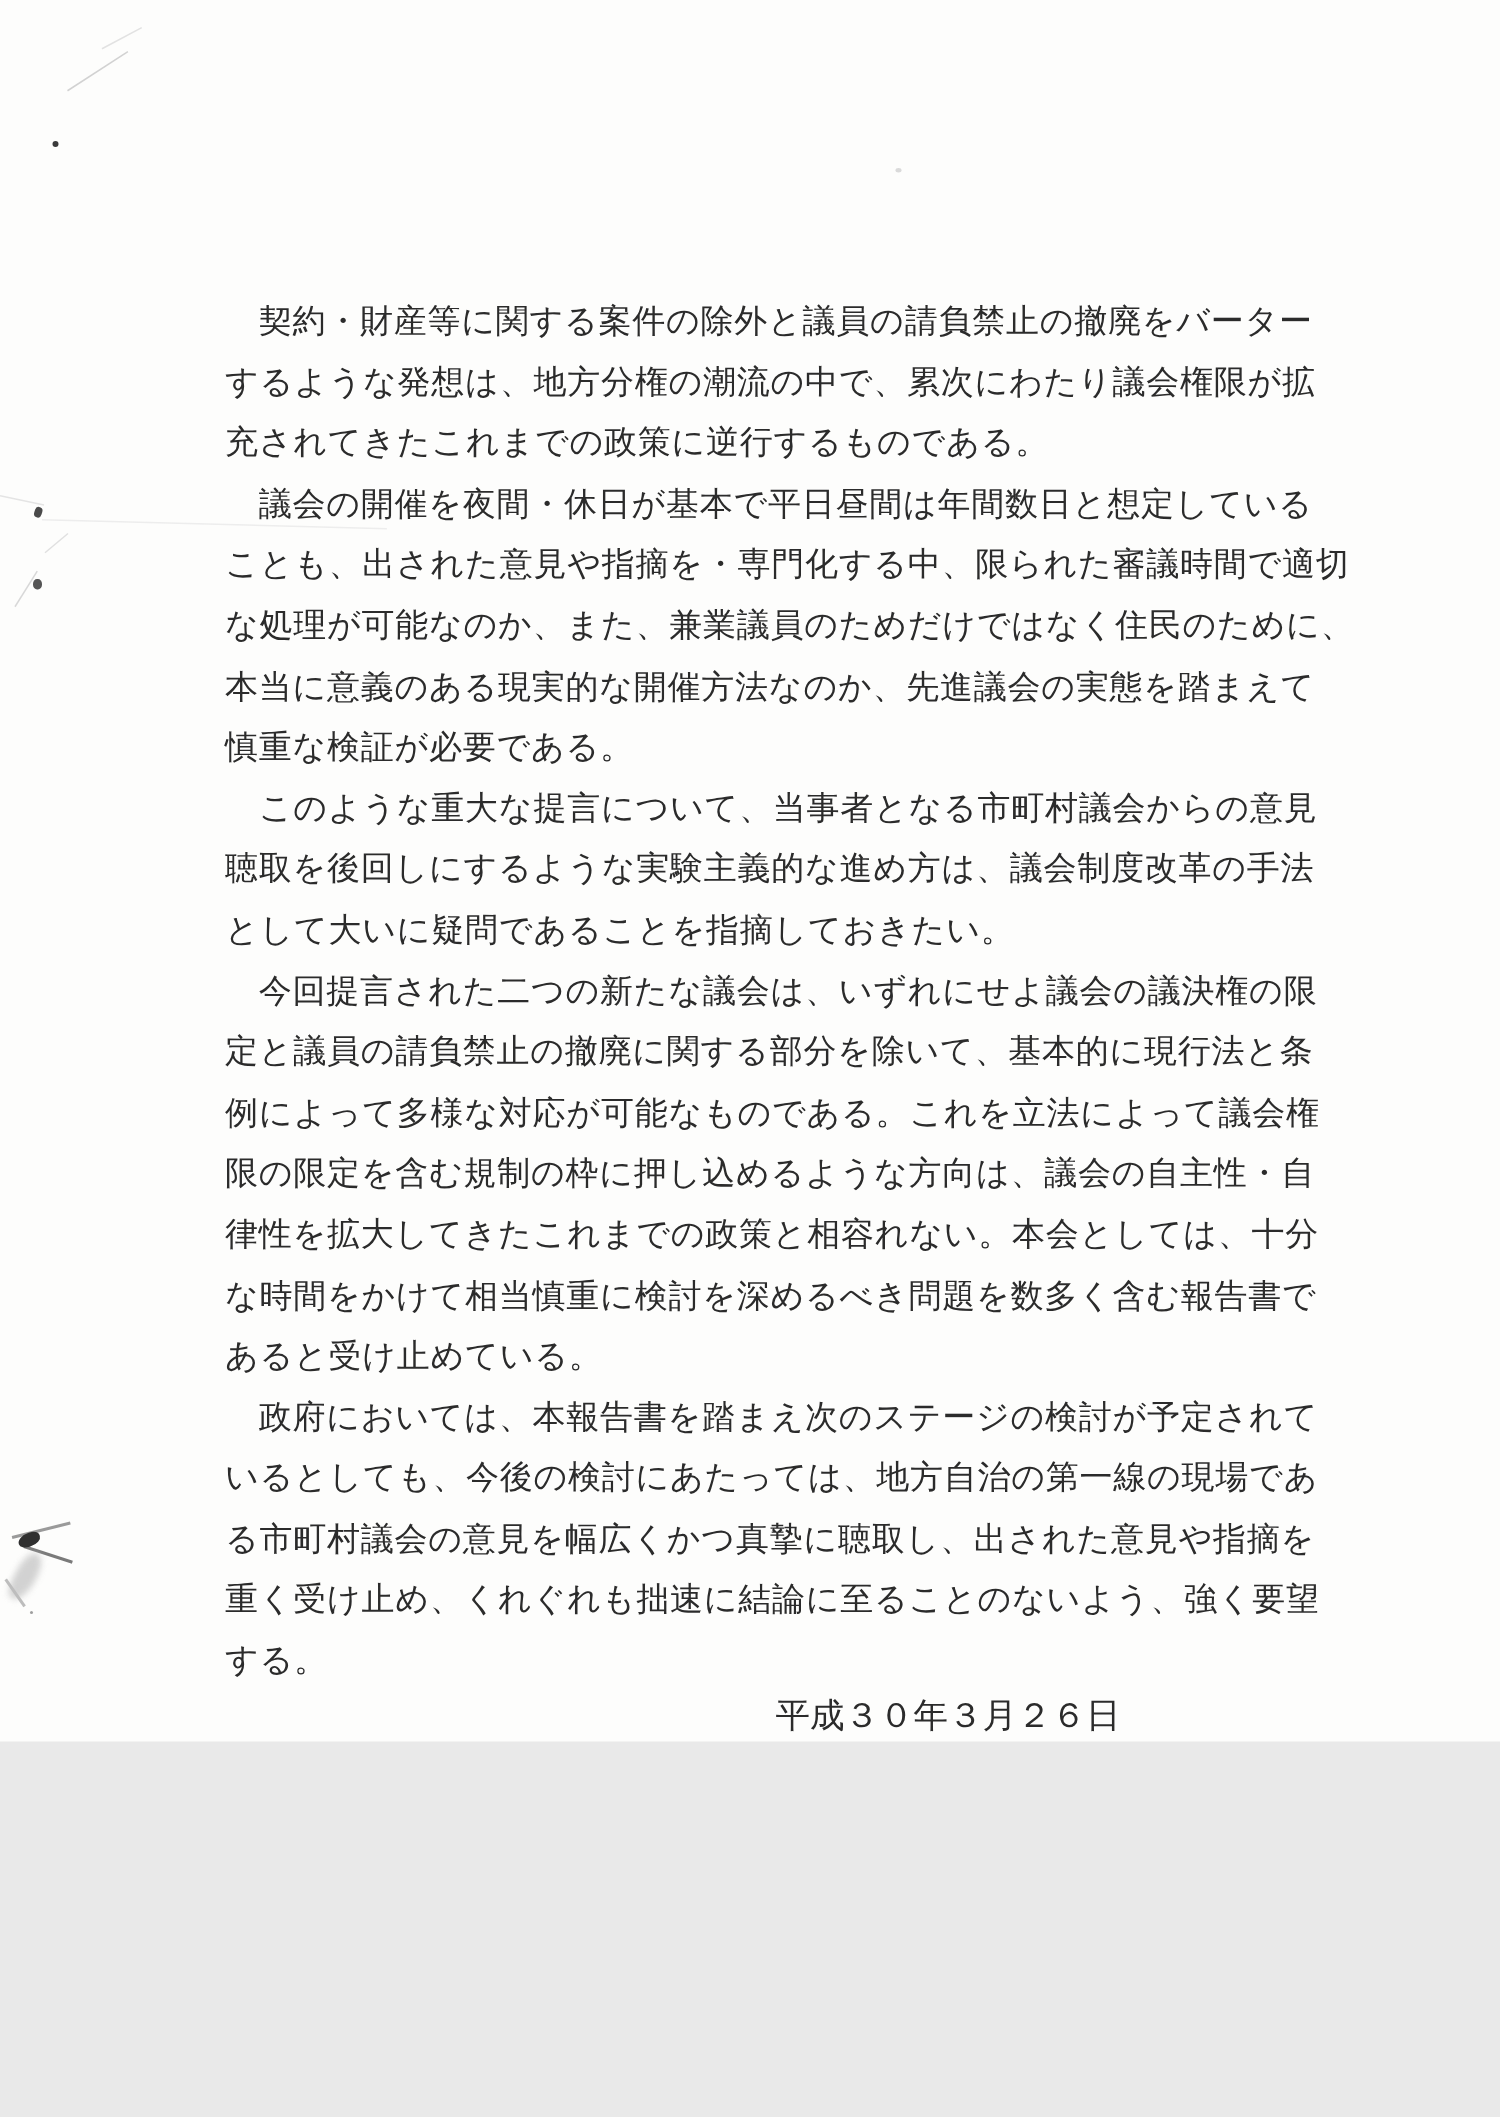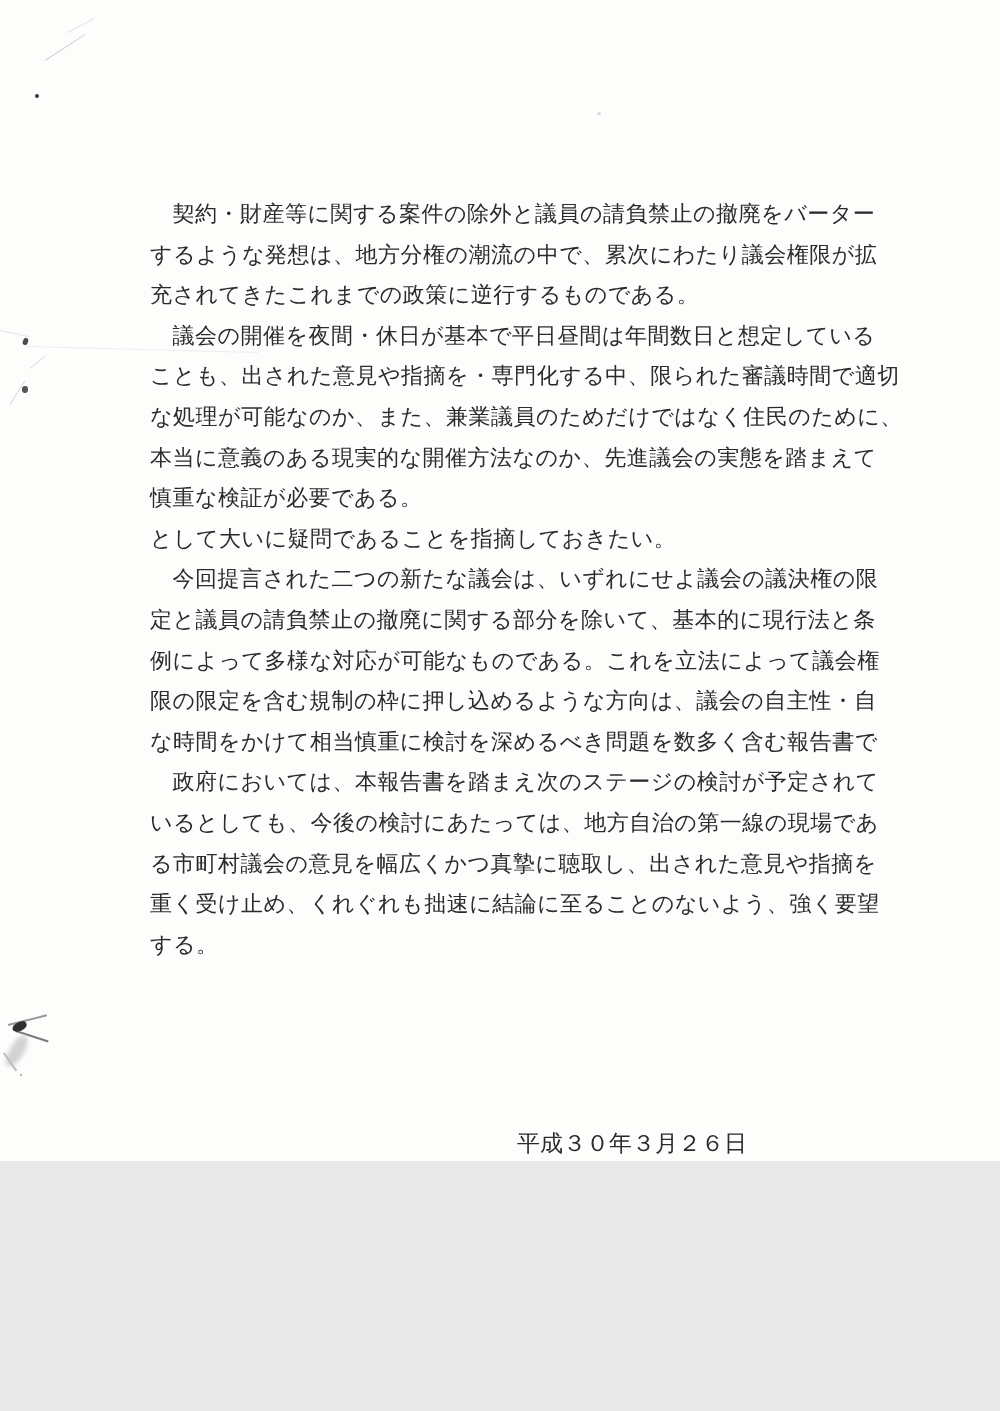--- a/index.html
+++ b/index.html
@@ -76,26 +76,30 @@
 
   <div class="doc-body" id="doc-body">
       <div class="line">　契約・財産等に関する案件の除外と議員の請負禁止の撤廃をバーター</div>
       <div class="line">するような発想は、地方分権の潮流の中で、累次にわたり議会権限が拡</div>
       <div class="line para-last">充されてきたこれまでの政策に逆行するものである。</div>
       <div class="line">　議会の開催を夜間・休日が基本で平日昼間は年間数日と想定している</div>
       <div class="line">ことも、出された意見や指摘を・専門化する中、限られた審議時間で適切</div>
       <div class="line">な処理が可能なのか、また、兼業議員のためだけではなく住民のために、</div>
       <div class="line">本当に意義のある現実的な開催方法なのか、先進議会の実態を踏まえて</div>
       <div class="line para-last">慎重な検証が必要である。</div>
+      <div class="line">　このような重大な提言について、当事者となる市町村議会からの意見</div>
+      <div class="line">聴取を後回しにするような実験主義的な進め方は、議会制度改革の手法</div>
       <div class="line para-last">として大いに疑問であることを指摘しておきたい。</div>
       <div class="line">　今回提言された二つの新たな議会は、いずれにせよ議会の議決権の限</div>
       <div class="line">定と議員の請負禁止の撤廃に関する部分を除いて、基本的に現行法と条</div>
       <div class="line">例によって多様な対応が可能なものである。これを立法によって議会権</div>
       <div class="line">限の限定を含む規制の枠に押し込めるような方向は、議会の自主性・自</div>
+      <div class="line">律性を拡大してきたこれまでの政策と相容れない。本会としては、十分</div>
       <div class="line">な時間をかけて相当慎重に検討を深めるべき問題を数多く含む報告書で</div>
+      <div class="line para-last">あると受け止めている。</div>
       <div class="line">　政府においては、本報告書を踏まえ次のステージの検討が予定されて</div>
       <div class="line">いるとしても、今後の検討にあたっては、地方自治の第一線の現場であ</div>
       <div class="line">る市町村議会の意見を幅広くかつ真摯に聴取し、出された意見や指摘を</div>
       <div class="line">重く受け止め、くれぐれも拙速に結論に至ることのないよう、強く要望</div>
       <div class="line para-last">する。</div>
     </div>
 
   <div class="signature">
     <div class="sig-line">平成３０年３月２６日</div>
     <div class="sig-line">全国市議会議長会</div>

